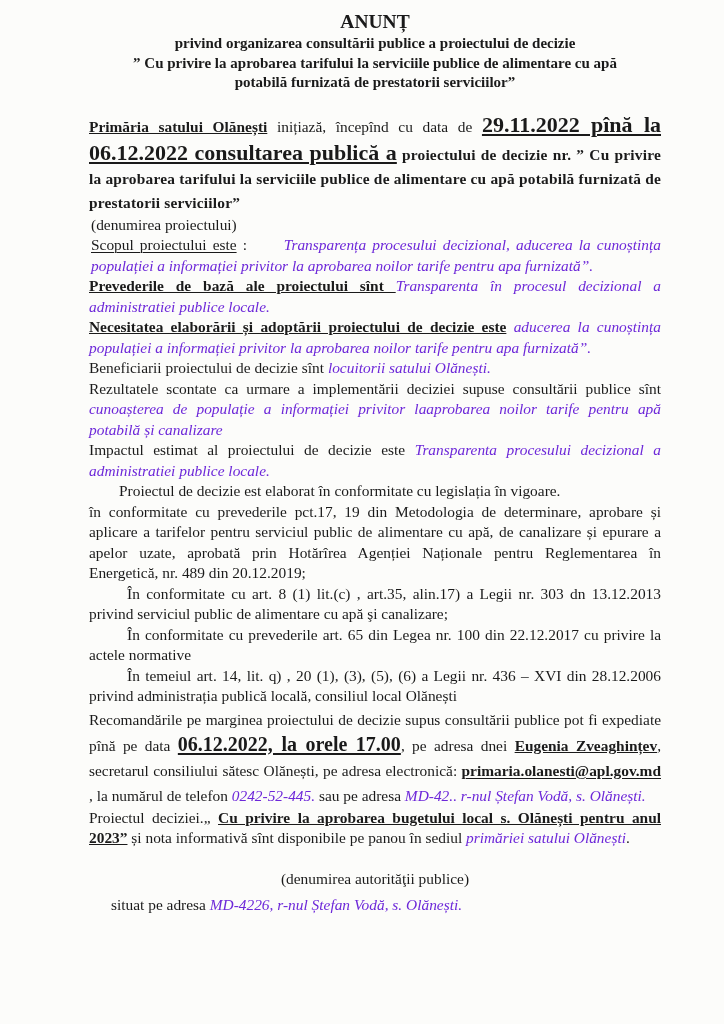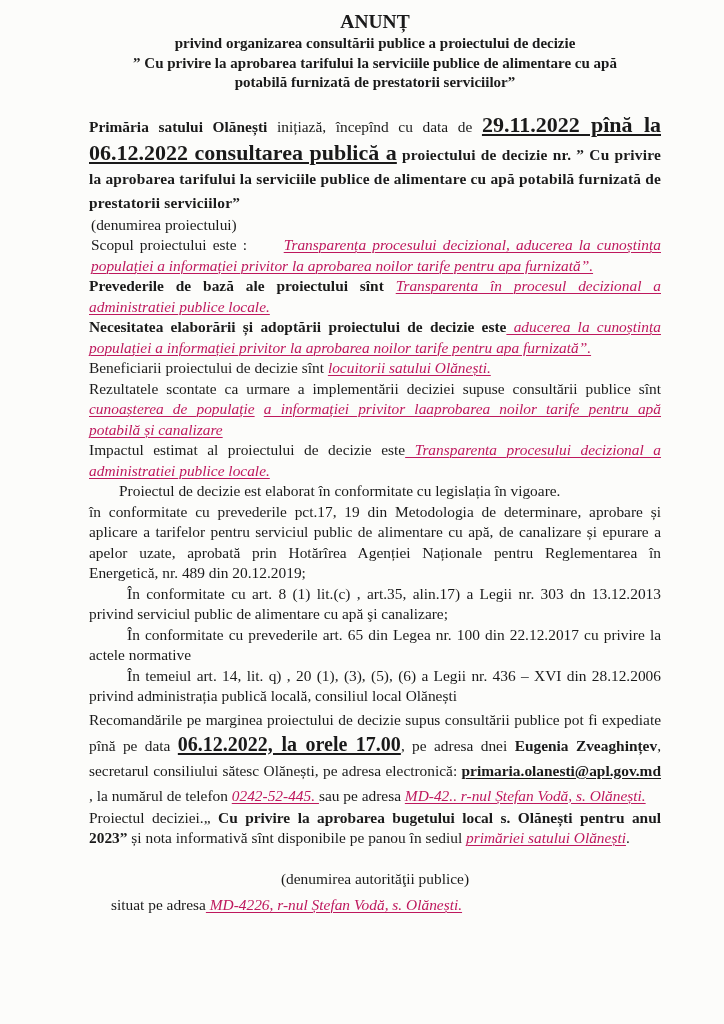--- a/index.html
+++ b/index.html
@@ -24,23 +24,23 @@
   .center { text-align: center; }
   .title {
     font-weight: bold; font-size: 19.5px; line-height: 24px;
     margin-top: 2px;
   }
   .subtitle {
     font-weight: bold; font-size: 15px; line-height: 19.5px;
   }
   .header-block { margin-bottom: 18px; }
   p { margin: 0; text-align: justify; }
-  .b { font-weight: bold; }
-  .u { text-decoration-thickness: 1px; text-underline-offset: 2px; }
-  .ul-link { font-style: italic; text-decoration: underline; text-decoration-thickness: 1px; text-underline-offset: 2px; color: #be185d; }
+  .b { font-weight: bold; text-decoration: underline; }
+  .u { text-decoration: underline; text-decoration-thickness: 1px; text-underline-offset: 2px; }
+  .ul-link { font-style: italic; text-decoration-thickness: 1px; text-underline-offset: 2px; color: #6d28d9; }
   .big {
     font-weight: bold; font-size: 22px; line-height: 27px;
     text-decoration: underline; text-decoration-thickness: 2px; text-underline-offset: 2px;
   }
   .big2 {
     font-weight: bold; font-size: 20px;
     text-decoration: underline; text-decoration-thickness: 2px; text-underline-offset: 2px;
   }
   .just-bold { font-weight: bold; letter-spacing: 0.2px; }
   .indent { text-indent: 30px; }

